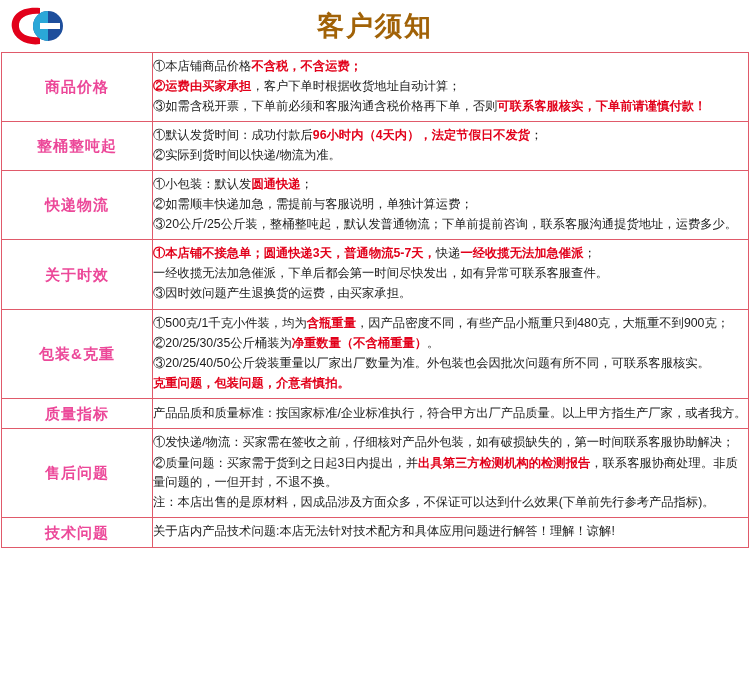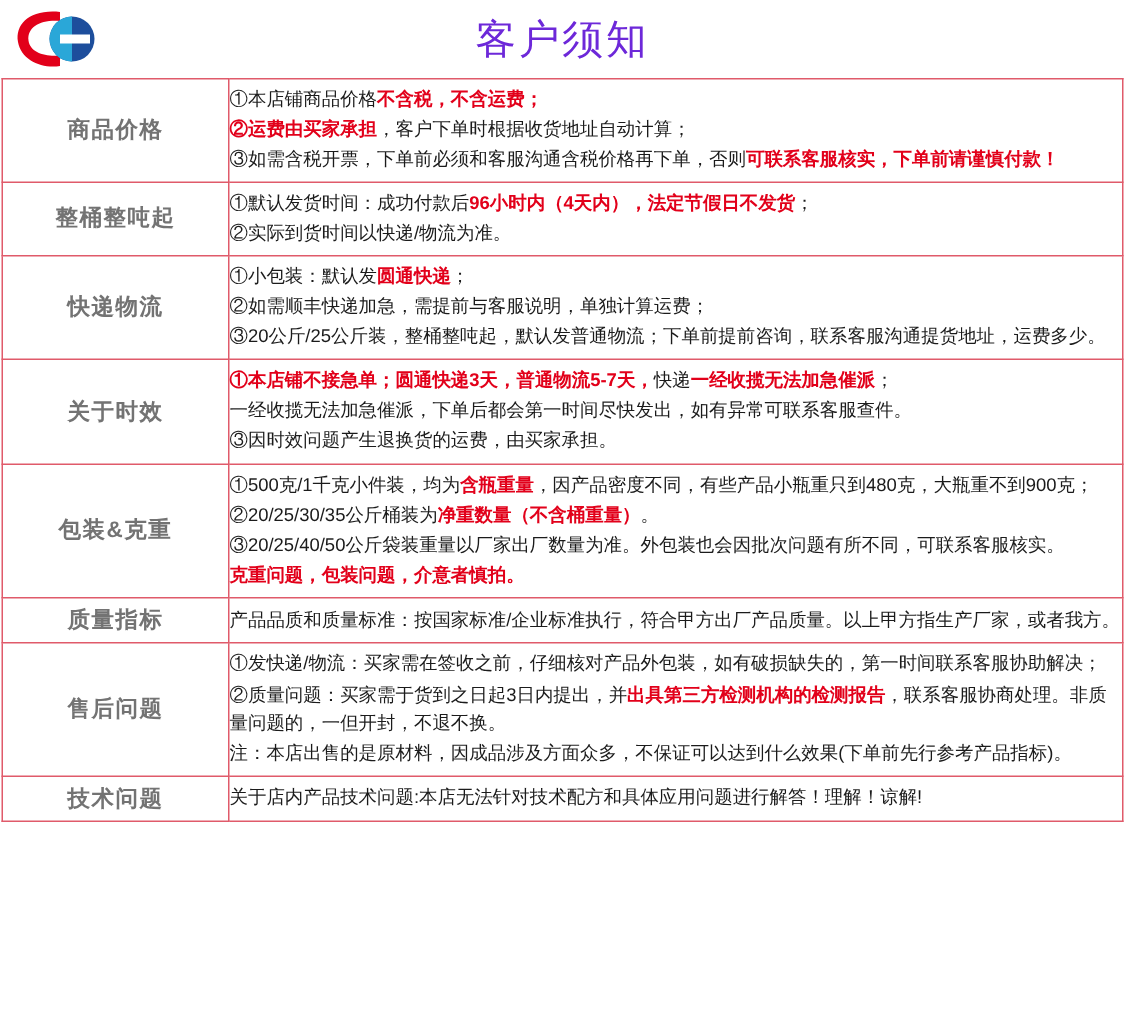--- a/index.html
+++ b/index.html
@@ -34,43 +34,43 @@
     position: relative;
     flex: none;
   }
   .logo svg { display: block; }
   .title {
     position: absolute;
     left: 0;
     right: 0;
     text-align: center;
     font-size: 27px;
-    font-weight: normal;
+    font-weight: bold;
     letter-spacing: 2px;
-    color: #6d28d9;
+    color: #a16207;
     font-family: "Liberation Serif", serif;
   }
   
   table.notice {
     width: 748px;
     border-collapse: collapse;
     table-layout: fixed;
     margin: 0 1px;
   }
   table.notice td {
     border: 1px solid #e05a6a;
     vertical-align: middle;
     padding: 4px 0;
   }
   td.label {
     width: 150px;
     text-align: center;
     font-weight: bold;
     font-size: 15px;
-    color: #737373;
+    color: #ec4899;
     letter-spacing: 1px;
     line-height: 1.45;
   }
   td.content {
     font-size: 12.3px;
     line-height: 1.55;
     color: #1b1b1b;
     padding: 5px 7px;
   }
   td.content p {

